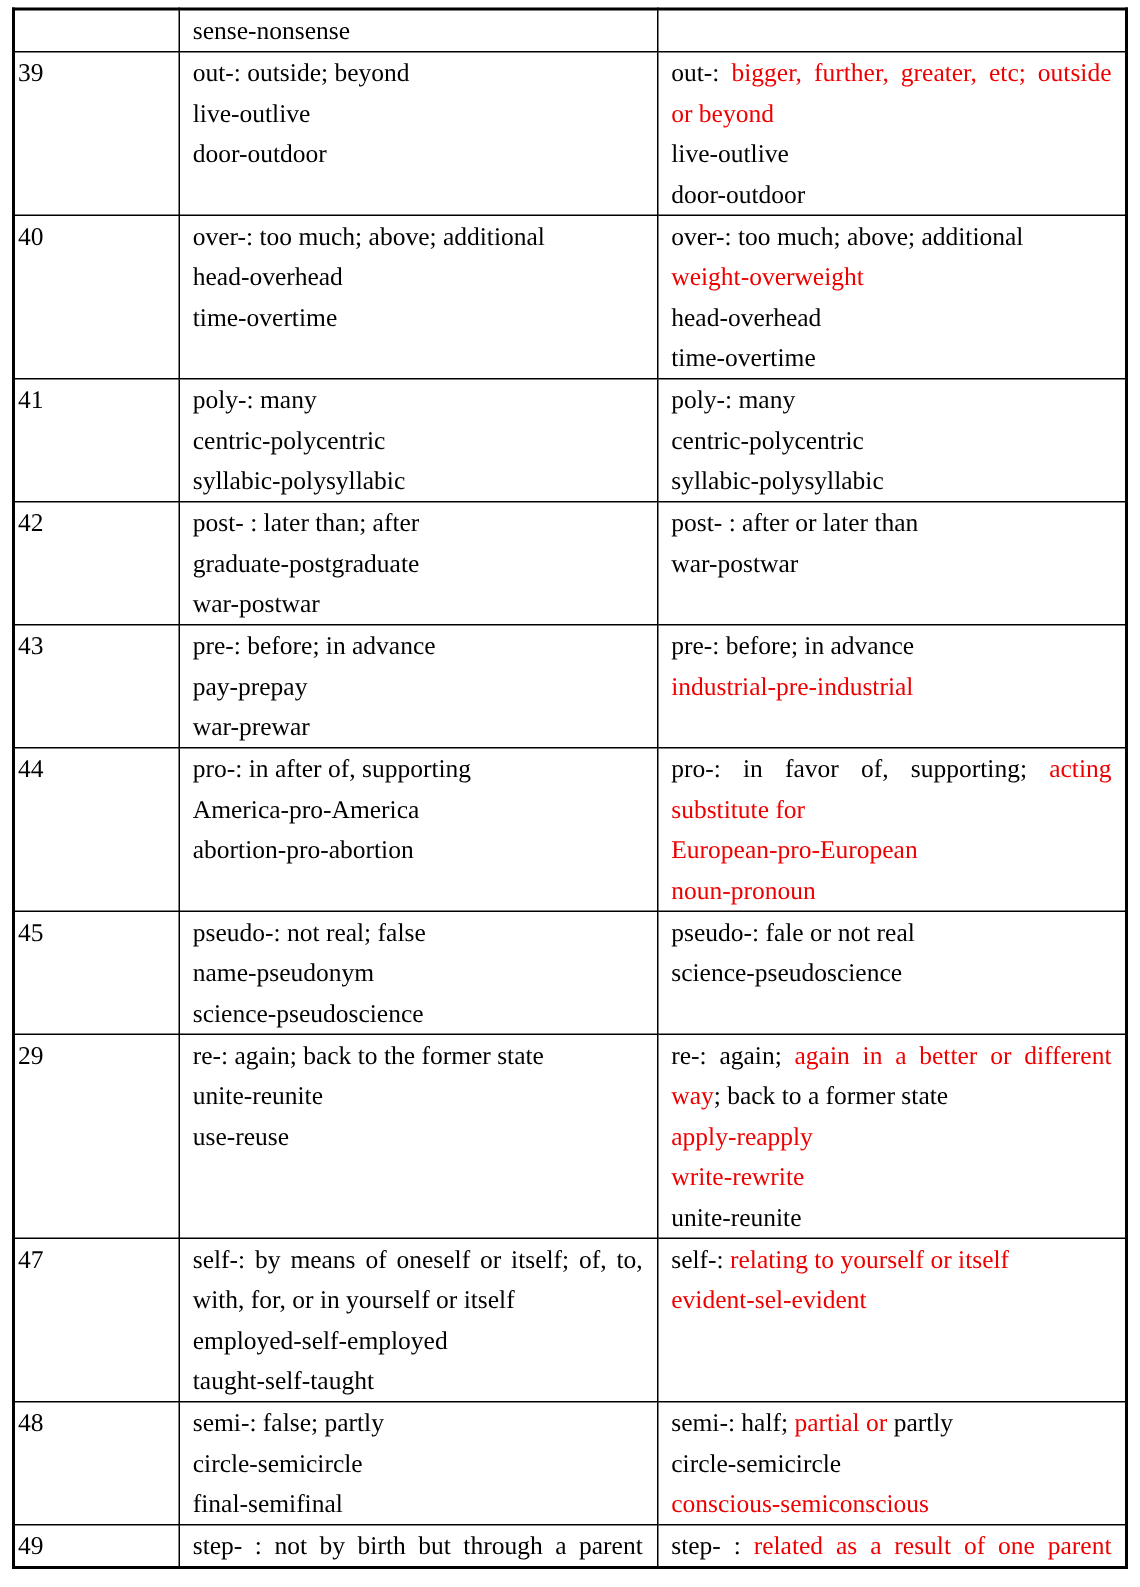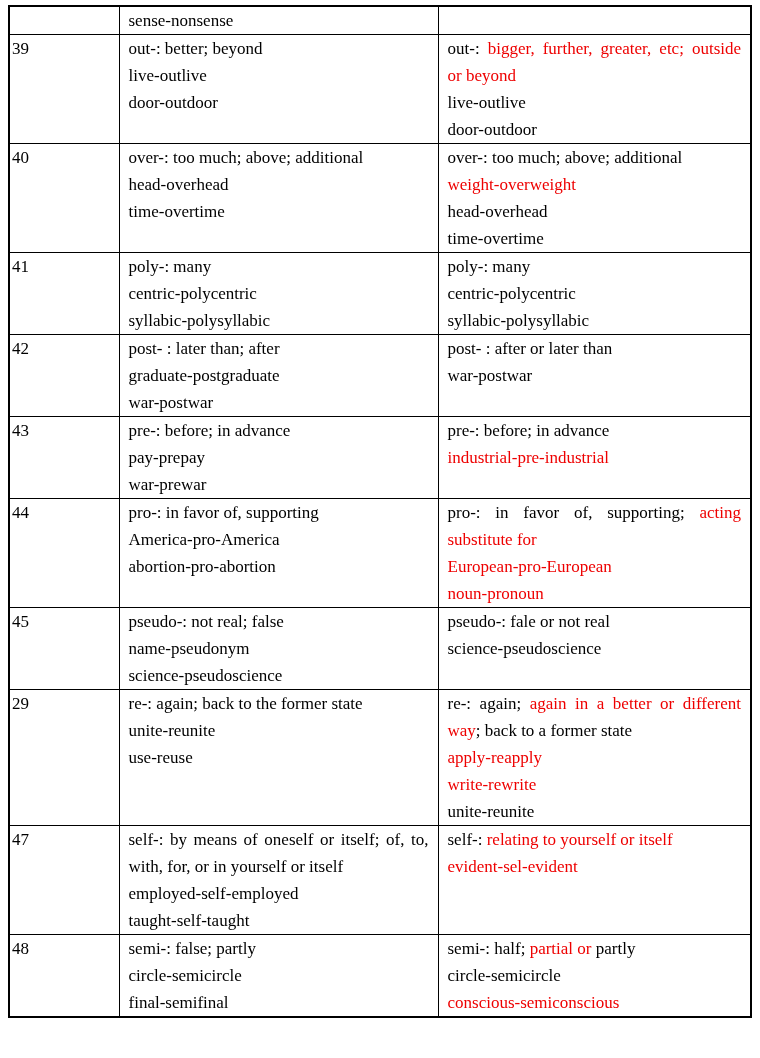--- a/index.html
+++ b/index.html
@@ -67,21 +67,21 @@
         <tr>
           <td class="num"></td>
           <td>
             <div class="line"><span class="seg">sense-nonsense</span></div>
           </td>
           <td></td>
         </tr>
         <tr>
           <td class="num">39</td>
           <td>
-            <div class="line"><span class="seg">out-: better; beyond</span></div>
+            <div class="line"><span class="seg">out-: outside; beyond</span></div>
             <div class="line"><span class="seg">live-outlive</span></div>
             <div class="line"><span class="seg">door-outdoor</span></div>
           </td>
           <td>
             <div class="line j"><span class="seg">out-: </span><span class="seg red">bigger, further, greater, etc; outside</span></div>
             <div class="line"><span class="seg red">or beyond</span></div>
             <div class="line"><span class="seg">live-outlive</span></div>
             <div class="line"><span class="seg">door-outdoor</span></div>
           </td>
         </tr>
@@ -132,21 +132,21 @@
             <div class="line"><span class="seg">war-prewar</span></div>
           </td>
           <td>
             <div class="line"><span class="seg">pre-: before; in advance</span></div>
             <div class="line"><span class="seg red">industrial-pre-industrial</span></div>
           </td>
         </tr>
         <tr>
           <td class="num">44</td>
           <td>
-            <div class="line"><span class="seg">pro-: in favor of, supporting</span></div>
+            <div class="line"><span class="seg">pro-: in after of, supporting</span></div>
             <div class="line"><span class="seg">America-pro-America</span></div>
             <div class="line"><span class="seg">abortion-pro-abortion</span></div>
           </td>
           <td>
             <div class="line j"><span class="seg">pro-: in favor of, supporting; </span><span class="seg red">acting</span></div>
             <div class="line"><span class="seg red">substitute for</span></div>
             <div class="line"><span class="seg red">European-pro-European</span></div>
             <div class="line"><span class="seg red">noun-pronoun</span></div>
           </td>
         </tr>
@@ -196,15 +196,24 @@
             <div class="line"><span class="seg">semi-: false; partly</span></div>
             <div class="line"><span class="seg">circle-semicircle</span></div>
             <div class="line"><span class="seg">final-semifinal</span></div>
           </td>
           <td>
             <div class="line"><span class="seg">semi-: half; </span><span class="seg red">partial or </span><span class="seg">partly</span></div>
             <div class="line"><span class="seg">circle-semicircle</span></div>
             <div class="line"><span class="seg red">conscious-semiconscious</span></div>
           </td>
         </tr>
+        <tr>
+          <td class="num">49</td>
+          <td>
+            <div class="line j"><span class="seg">step- : not by birth but through a parent</span></div>
+          </td>
+          <td>
+            <div class="line j"><span class="seg">step- : </span><span class="seg red">related as a result of one parent</span></div>
+          </td>
+        </tr>
       </tbody>
   </table>
 </div>
 
 </body></html>

